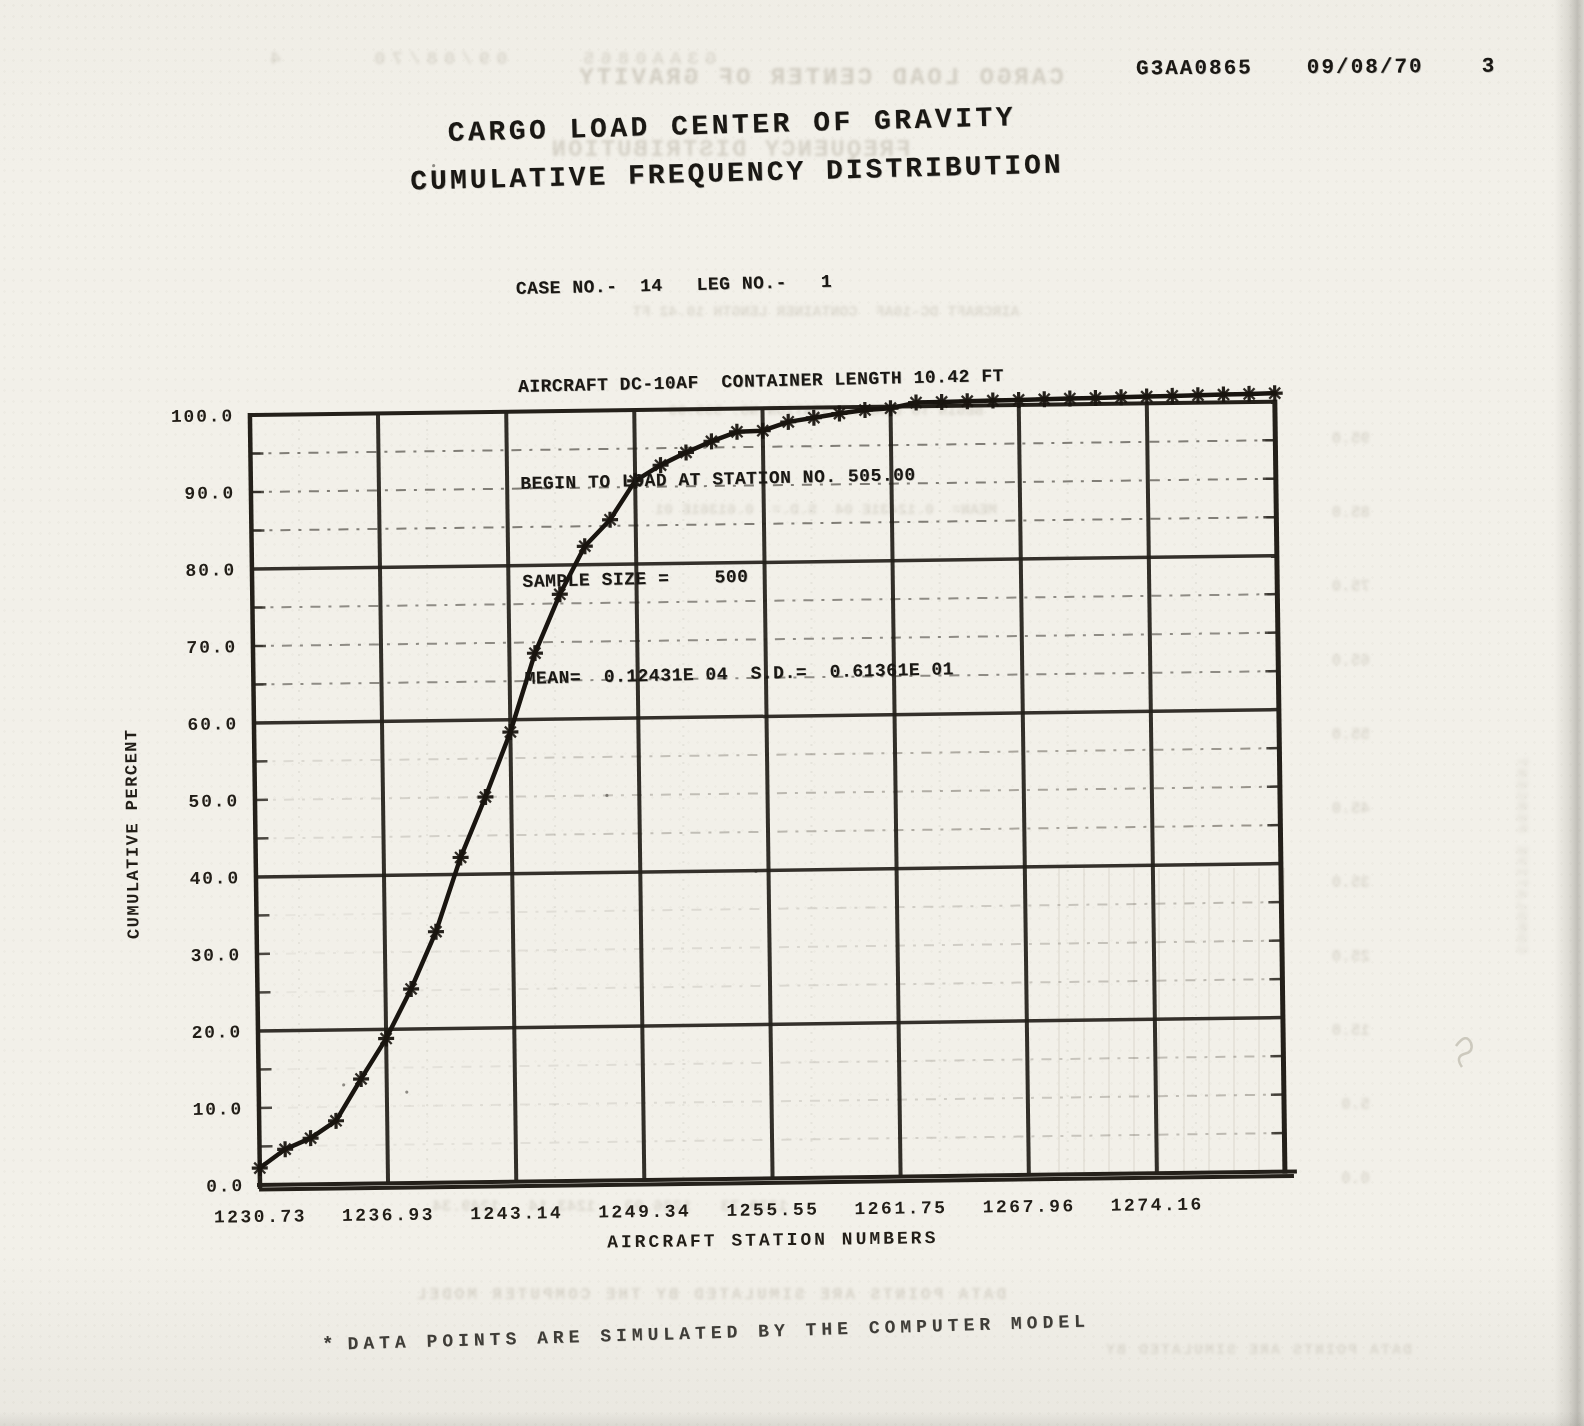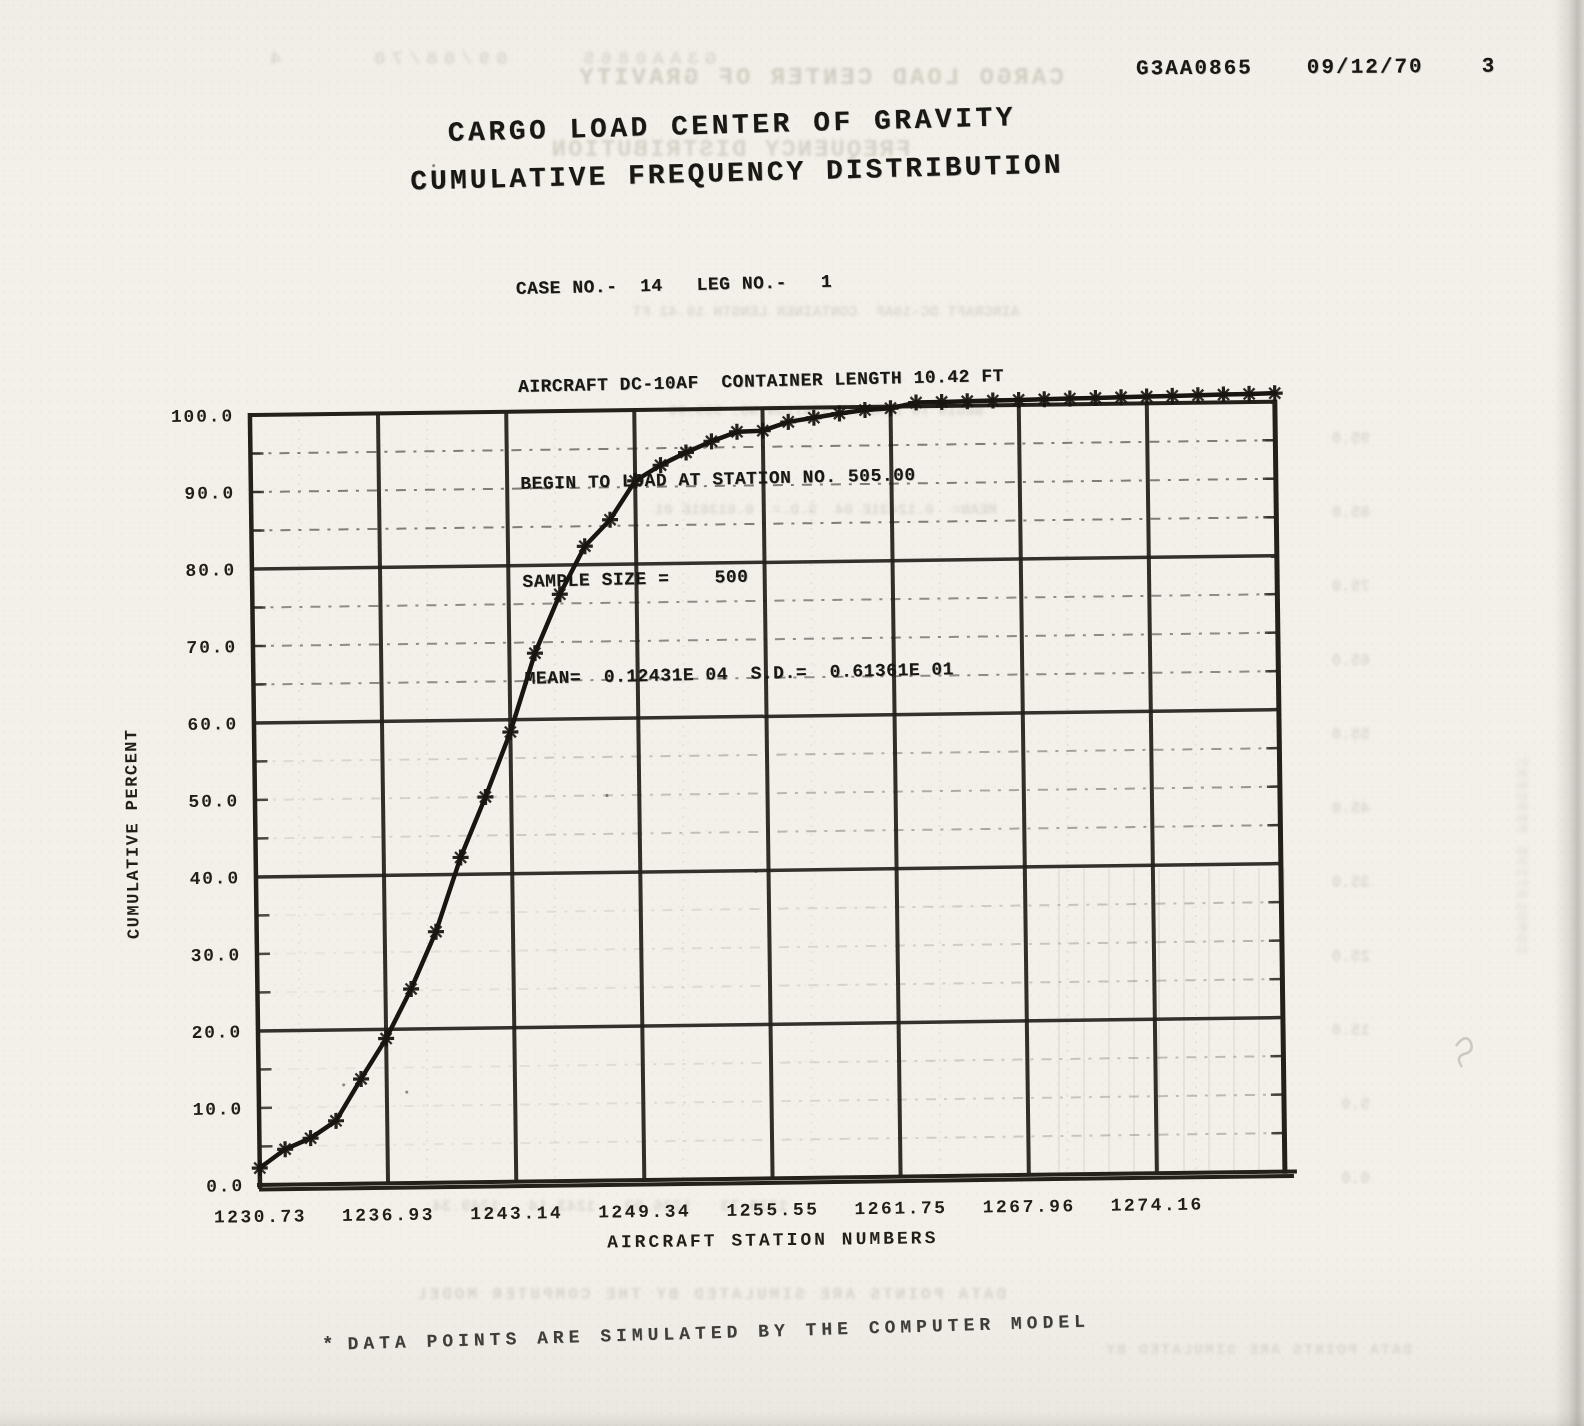--- a/index.html
+++ b/index.html
@@ -362,21 +362,21 @@
         <circle cx="408" cy="1094" r="1.6" fill="rgba(40,35,30,.5)"></circle>
         <circle cx="612" cy="800" r="1.6" fill="rgba(40,35,30,.5)"></circle>
         <circle cx="447" cy="168" r="1.6" fill="rgba(40,35,30,.5)"></circle>
         <circle cx="760" cy="878" r="1.6" fill="rgba(40,35,30,.5)"></circle>
       </g>
       <path d="M1456 1046 q10 -14 15 -3 q3 9 -7 11 q-9 3 -2 13" stroke="#c9c6ba" stroke-width="2.5" fill="none" opacity="0.95"></path>
     </svg>
 
   <div class="abs hdr ink">
     <span>G3AA0865</span>
-    <span>09/12/70</span>
+    <span>09/08/70</span>
     <span class="pgnum">3</span>
   </div>
   <div class="abs t1 ink">CARGO LOAD CENTER OF GRAVITY</div>
   <div class="abs t2 ink">CUMULATIVE FREQUENCY DISTRIBUTION</div>
   <div class="abs info ink">
     <div>CASE NO.-  14   LEG NO.-   1</div>
     <div>AIRCRAFT DC-10AF  CONTAINER LENGTH 10.42 FT</div>
     <div>BEGIN TO LOAD AT STATION NO. 505.00</div>
     <div>SAMPLE SIZE =    500</div>
     <div>MEAN=  0.12431E 04  S.D.=  0.61361E 01</div>

